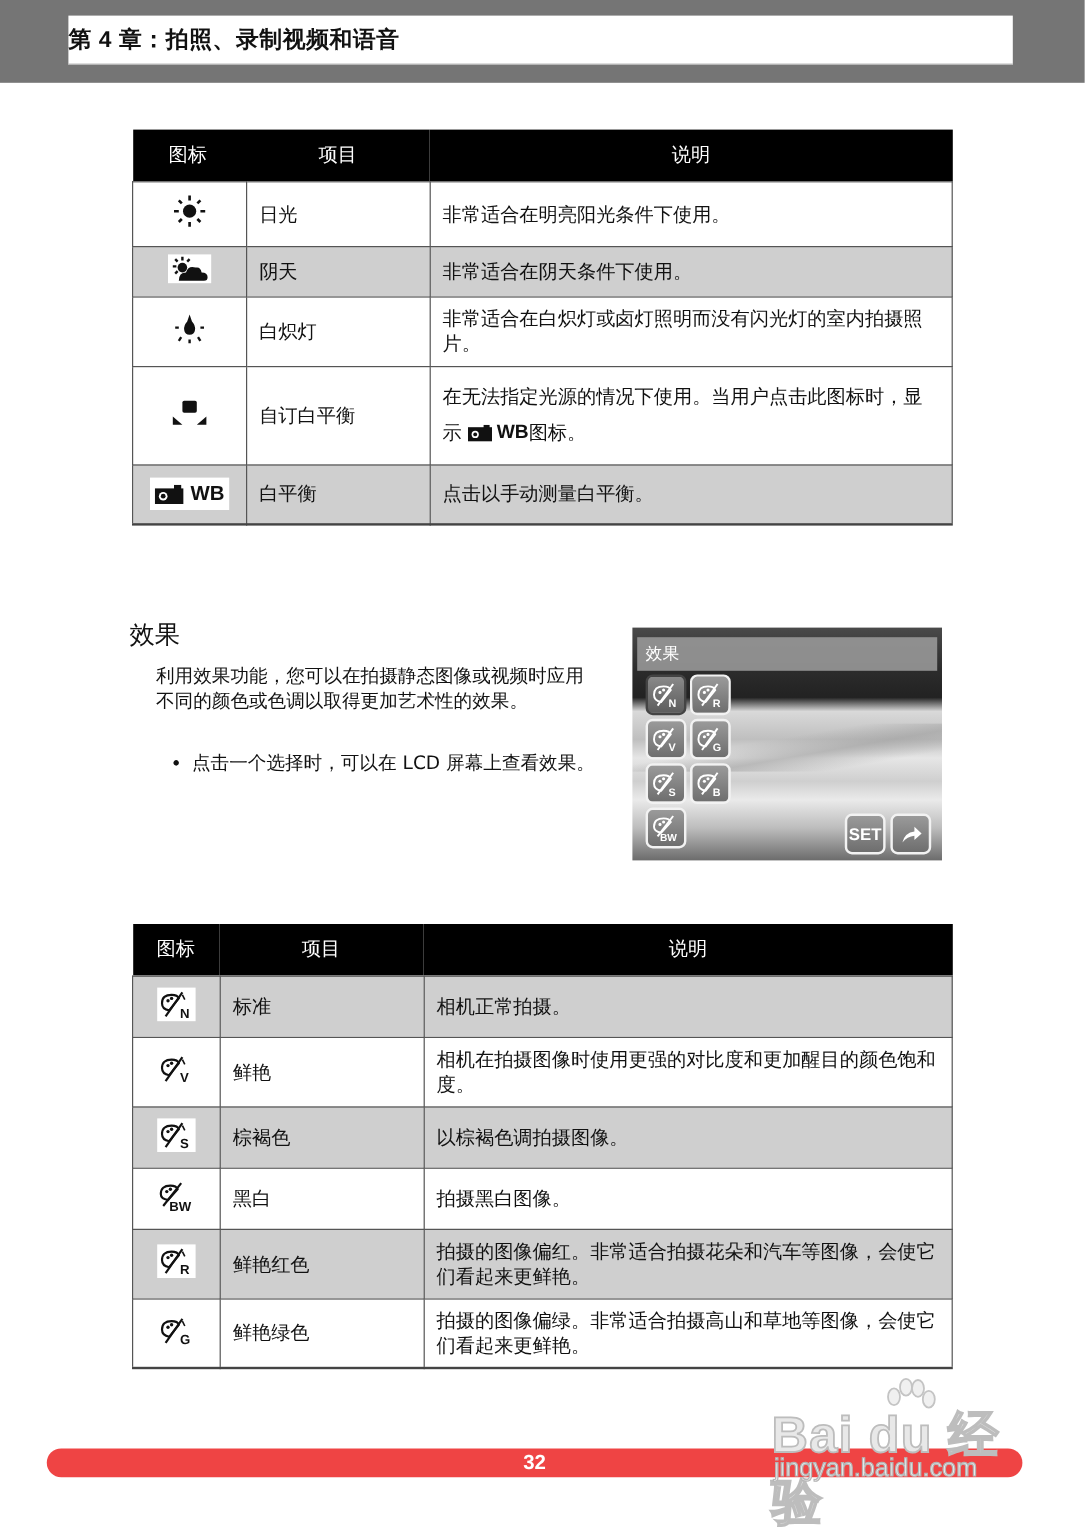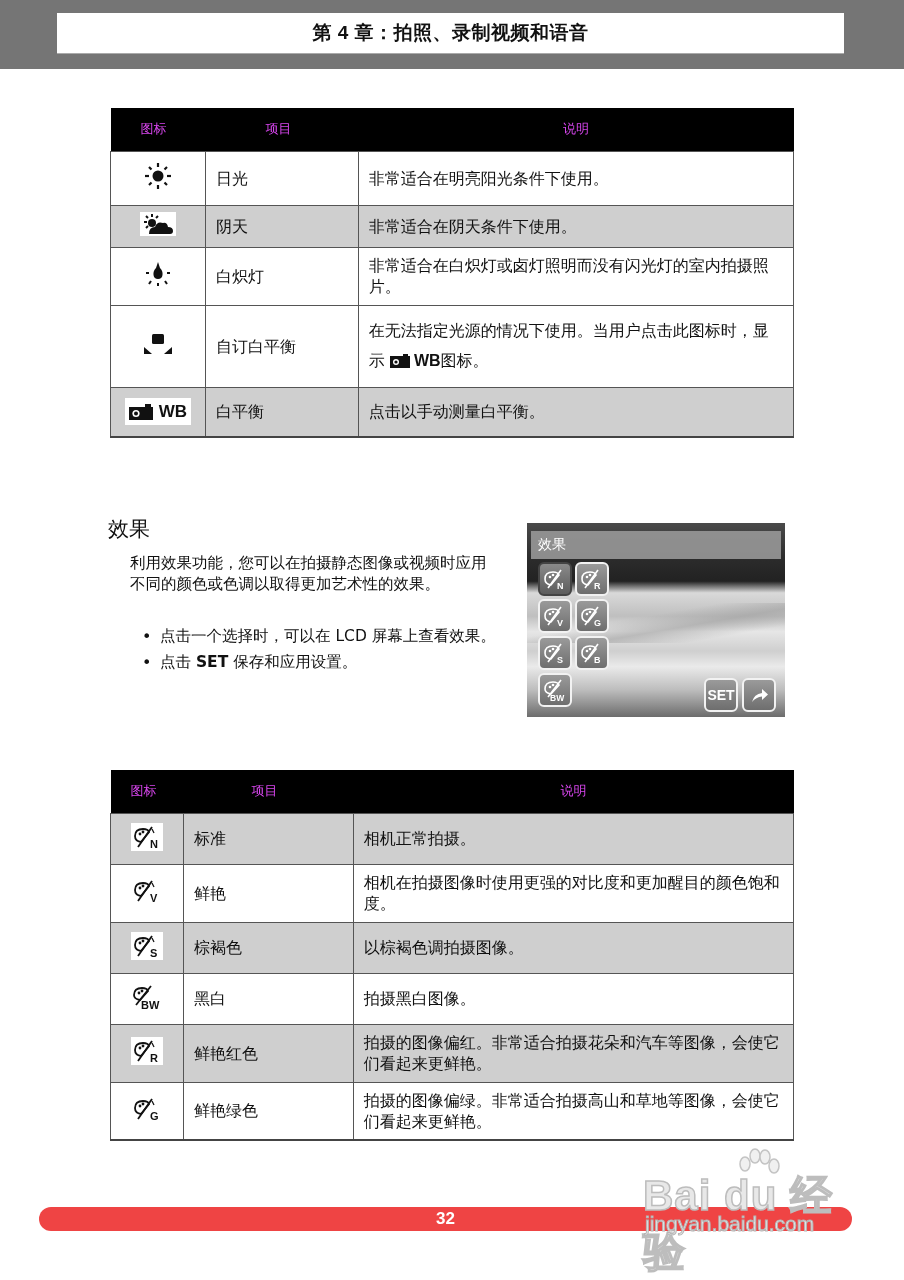--- a/index.html
+++ b/index.html
@@ -2,26 +2,26 @@
 <html><head>
   <meta charset="utf-8">
   <style>
     * { box-sizing: border-box; margin: 0; padding: 0; }
     html, body { width: 904px; height: 1280px; background: #ffffff; overflow: hidden; }
     body { position: relative; font-family: "DejaVu Sans", "Liberation Sans", sans-serif; color: #111; }
 
     
     .header-band { position: absolute; left: 0; top: 0; width: 904px; height: 69px; background: #757575; }
     .header-box { position: absolute; left: 57px; top: 13px; width: 787px; height: 41px; background: #fff; border-bottom: 1px solid #aaa;
-      display: flex; align-items: center; justify-content: center; }
+      display: flex; align-items: center; justify-content: flex-start; }
     .header-title { font-family: "Liberation Sans", "DejaVu Sans", sans-serif; font-weight: bold; font-size: 19px; color: #111; letter-spacing: 0.5px; }
 
     
     table.spec { position: absolute; border-collapse: collapse; font-size: 16px; }
-    table.spec th { background: #000; color: #d946ef; font-weight: normal; font-size: 13px; height: 43px; text-align: left; padding: 0 10px; }
+    table.spec th { background: #000; color: #ffffff; font-weight: normal; font-size: 16px; height: 43px; text-align: left; padding: 0 10px; }
     table.spec th.center { text-align: center; }
     table.spec td { border: 1px solid #555; padding: 4px 10px; vertical-align: middle; line-height: 21px; }
     table.spec tr.shade td { background: #cfcfcf; }
     table.spec tr.plain td { background: #fff; }
     table.spec td.icon-cell { text-align: center; padding: 0; }
     table.spec { border-bottom: 2px solid #444; }
 
     #wb-table { left: 110px; top: 108px; width: 684px; }
     #wb-table col.c1 { width: 95px; } #wb-table col.c2 { width: 153px; } #wb-table col.c3 { width: 436px; }
 
@@ -181,21 +181,20 @@
       <td>白平衡</td>
       <td>点击以手动测量白平衡。</td>
     </tr>
   </tbody>
 </table>
 
 <div class="section-title">效果</div>
 <div class="section-body">利用效果功能，您可以在拍摄静态图像或视频时应用不同的颜色或色调以取得更加艺术性的效果。</div>
 <ul class="bullets">
   <li>点击一个选择时，可以在 LCD 屏幕上查看效果。</li>
-  <li><span>点击 </span><b>SET</b><span> 保存和应用设置。</span></li>
 </ul>
 
 <div class="lcd">
   <div class="lcd-dune"></div>
   <div class="lcd-titlebar">效果</div>
 
   <div class="lcd-btn selected" style="left:11px; top:39px;">
     <svg viewBox="0 0 26 24">
         <path d="M3 12 Q3 5 11 5 Q16 5 17 8 L9 18 Q3 17 3 12 Z" fill="none" stroke="#fff" stroke-width="1.6"></path>
         <circle cx="8" cy="10" r="1.3" fill="#fff"></circle>

